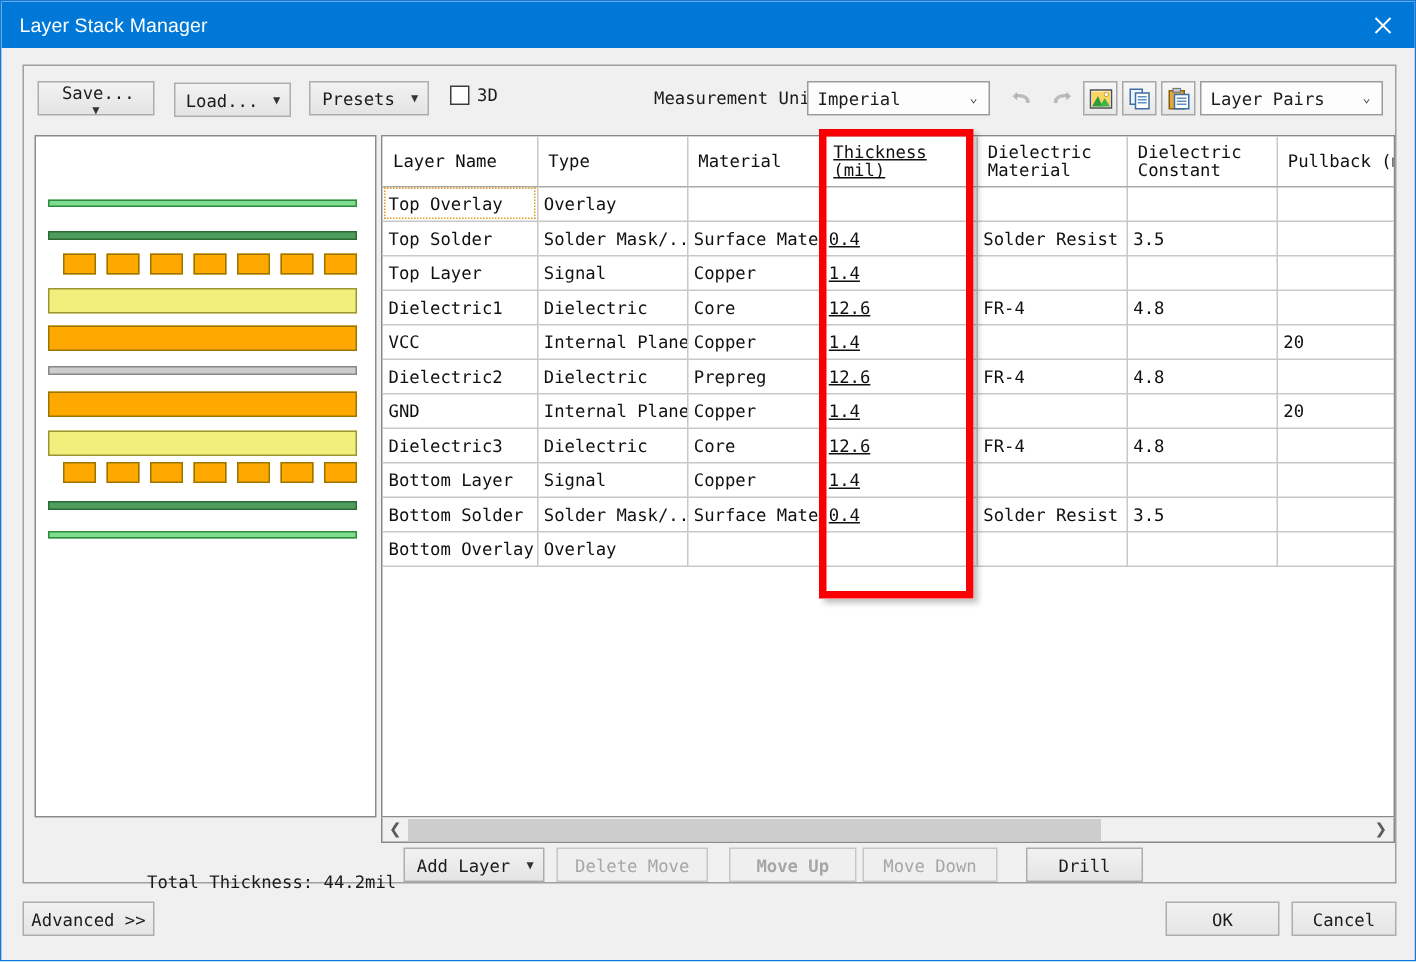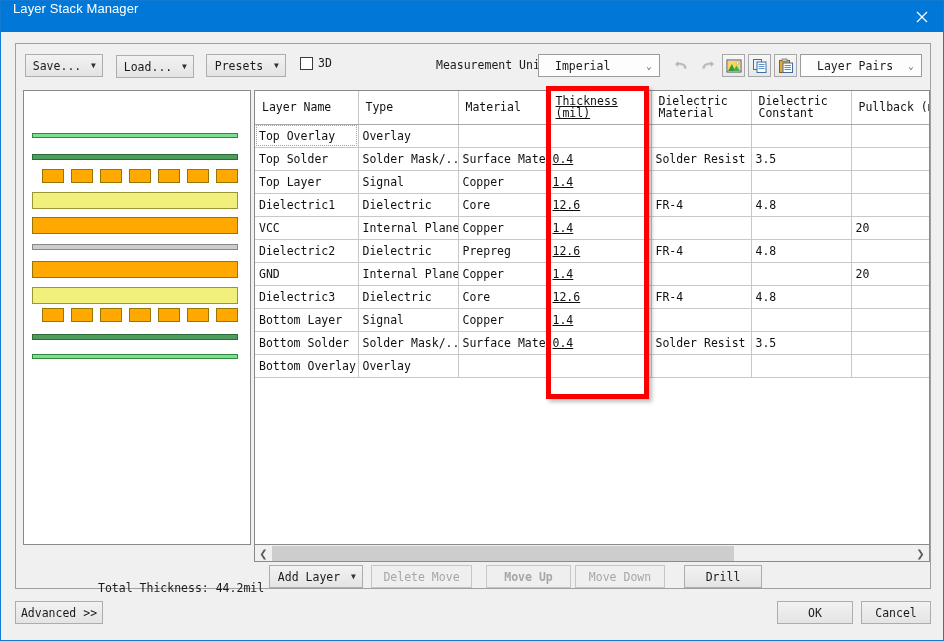--- a/index.html
+++ b/index.html
@@ -16,21 +16,21 @@
     background: #ffffff;
     border: 1px solid #1279d5;
     overflow: hidden;
   }
 
   
   .titlebar {
     position: absolute; left: 0; top: 0;
     width: 944px; height: 31px;
     background: #0078d7;
-    display: flex; align-items: flex-start;
+    display: flex; align-items: center;
   }
   .titlebar .title {
     color: #ffffff;
     font-size: 13px;
     margin-left: 12px;
     letter-spacing: .1px;
   }
   .titlebar .closebtn {
     position: absolute; right: 0; top: 0;
     width: 46px; height: 31px;
@@ -77,21 +77,21 @@
     border: 1px solid #adadad;
     display: flex; align-items: center;
     font-family: "DejaVu Sans Mono", monospace;
     font-size: 11.5px; color: #1b1b1b;
     cursor: pointer; user-select: none;
   }
   .splitbtn .lbl { flex: 1; text-align: center; padding-left: 3px; }
   .splitbtn .arw {
     width: 17px; text-align: center; font-size: 8px; color: #333;
   }
-  .btn-save  { left: 9px;  top: 10px; width: 78px; }
+  .btn-save  { left: 9px;  top: 10px; width: 78px; flex-direction: column; }
   .btn-load  { left: 100px;top: 11px; width: 78px; align-items: center; }
   .btn-presets{left: 190px;top: 10px; width: 80px; }
 
   .chk3d {
     position: absolute; left: 284px; top: 12px;
     display: flex; align-items: center; gap: 5px;
     cursor: pointer; user-select: none;
   }
   .chkbox {
     width: 13px; height: 13px;
@@ -110,21 +110,21 @@
   }
   .combo {
     position: absolute; height: 23px;
     background: #fdfdfd;
     border: 1px solid #9b9b9b;
     display: flex; align-items: center;
     font-family: "DejaVu Sans Mono", monospace;
     font-size: 11.5px; color: #1b1b1b;
     cursor: pointer; user-select: none;
   }
-  .combo .val { padding-left: 16px; flex: 1; }
+  .combo .val { padding-left: 6px; flex: 1; }
   .combo .chev { width: 20px; text-align: center; font-size: 9px; color:#444; }
   .combo-unit  { left: 522px; top: 10px; width: 122px; }
   .combo-pairs { left: 784px; top: 10px; width: 122px; }
 
   .iconbtn {
     position: absolute; top: 10px;
     width: 23px; height: 23px;
     border: 1px solid transparent;
     display: flex; align-items: center; justify-content: center;
     cursor: pointer;

